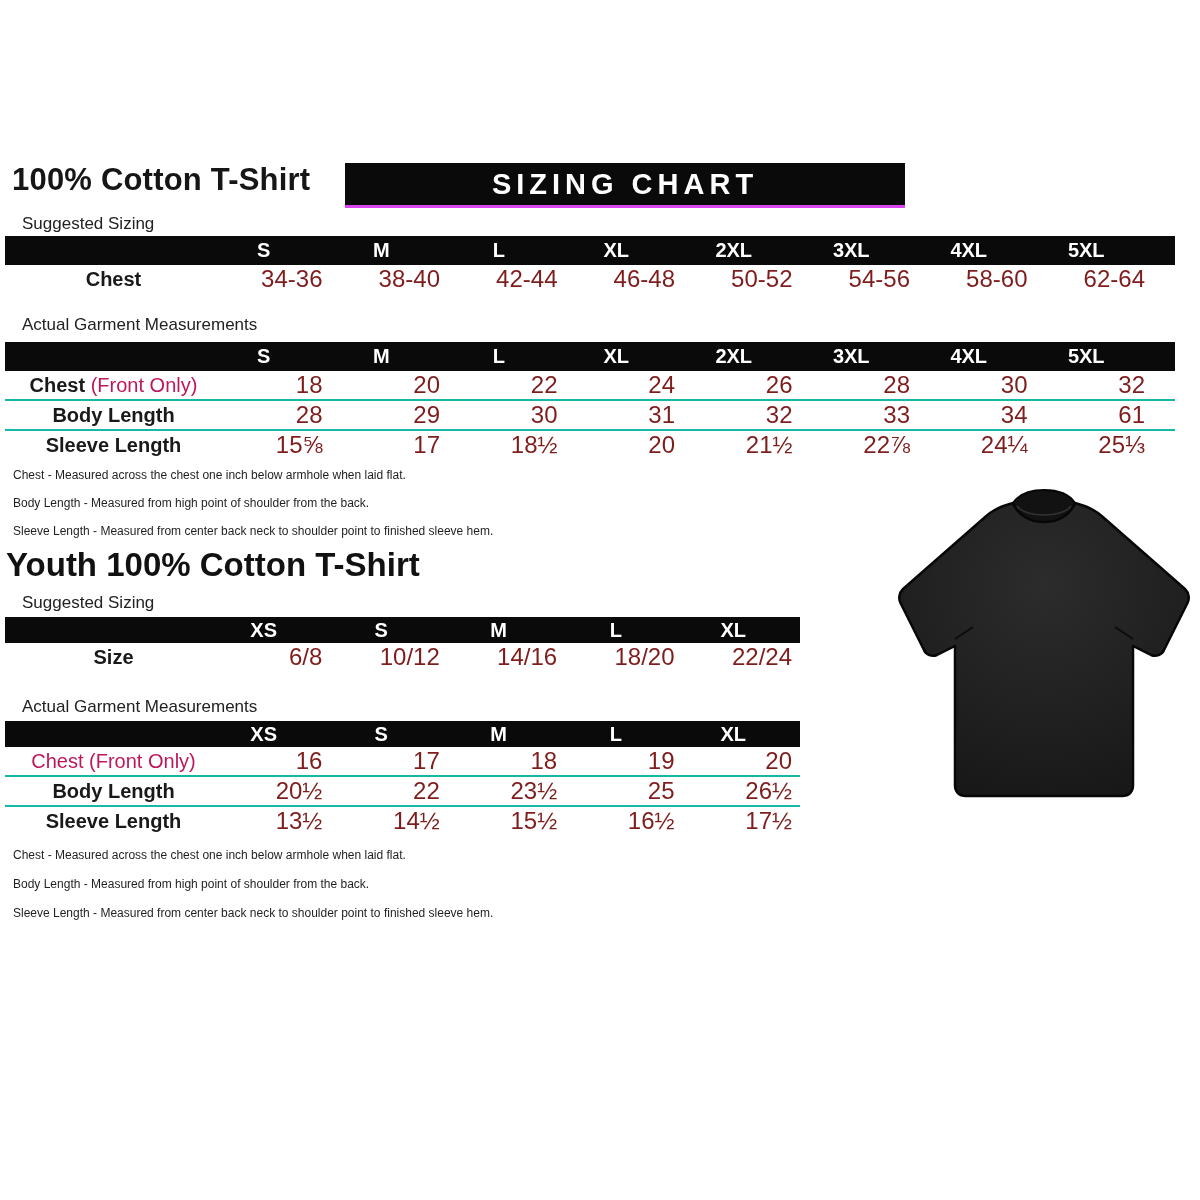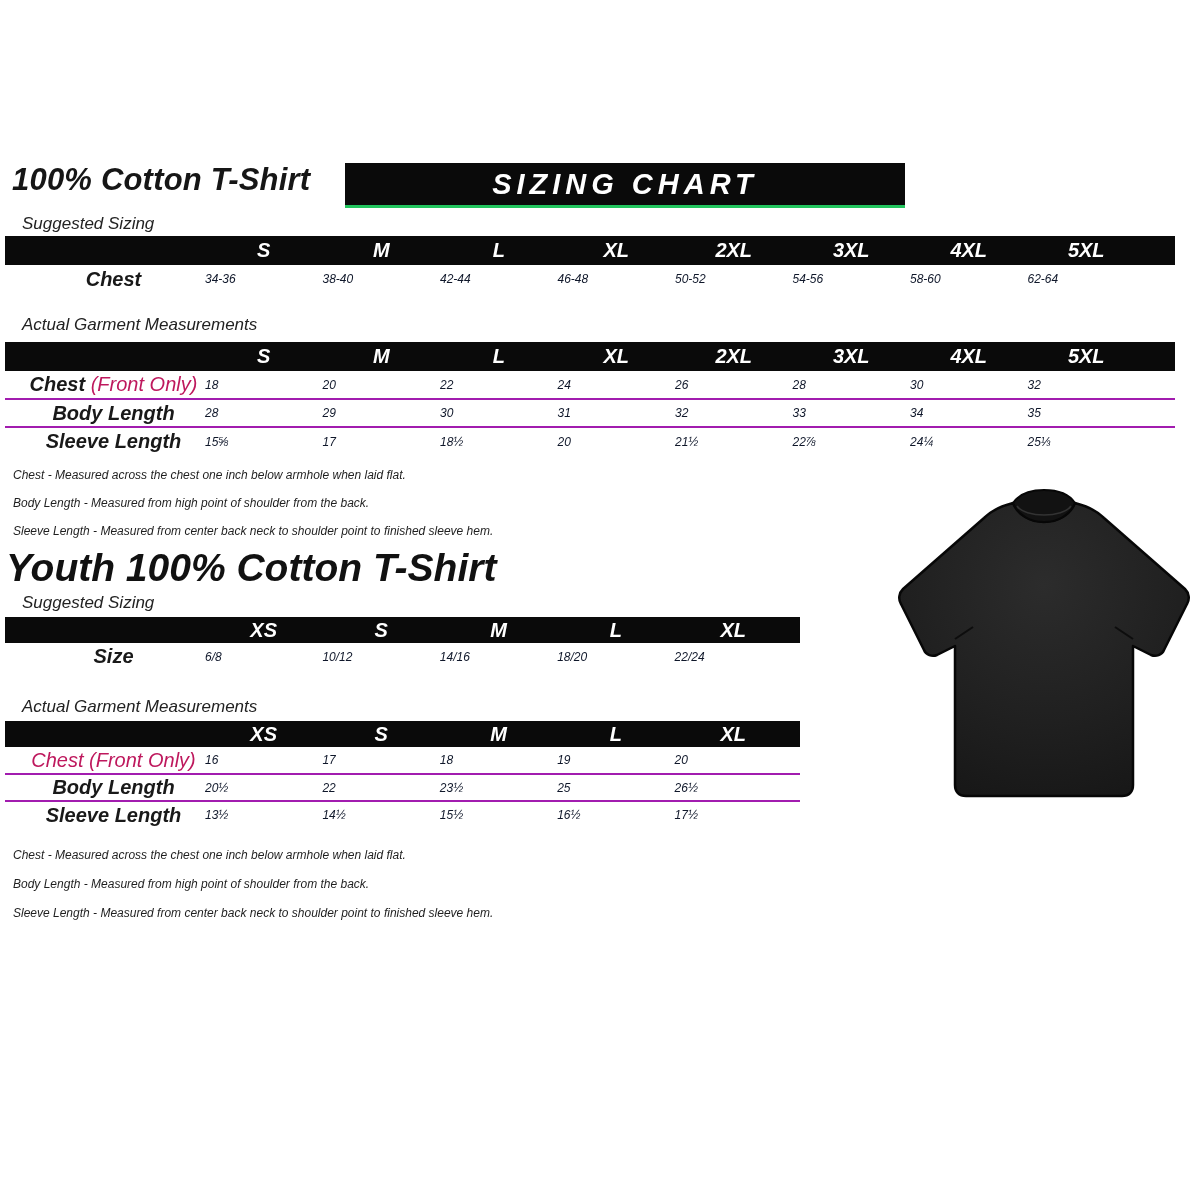--- a/index.html
+++ b/index.html
@@ -1,30 +1,30 @@
 <!DOCTYPE html>
 <html><head>
 <meta charset="utf-8">
 <style>
   html,body{margin:0;padding:0;background:#ffffff;}
   #screen{
     position:relative;width:1200px;height:972px;background:#ffffff;overflow:hidden;
-    font-family:"Liberation Sans",sans-serif;color:#1c1c1c;font-style:italic;
+    font-family:"Liberation Sans",sans-serif;color:#1c1c1c;
   }
   .abs{position:absolute;}
 
   
   .main-title{left:12px;top:162px;font-size:31px;font-weight:600;letter-spacing:0.2px;color:#161616;white-space:nowrap;}
-  .youth-title{left:6px;top:546px;font-size:39px;font-weight:700;color:#111;white-space:nowrap;}
+  .youth-title{left:6px;top:546px;font-size:33px;font-weight:700;color:#111;white-space:nowrap;}
 
   
   .banner{
     left:345px;top:163px;width:560px;height:42px;background:#0a0a0a;
     display:flex;align-items:center;justify-content:center;
-    border-bottom:3px solid #22c55e;
+    border-bottom:3px solid #d946ef;
   }
   .banner span{color:#ffffff;font-size:29px;font-weight:700;letter-spacing:5px;white-space:nowrap;}
 
   
   .sec-label{left:22px;font-size:17px;color:#222;white-space:nowrap;}
   #lbl-adult-suggested{top:214px;}
   #lbl-adult-actual{top:315px;}
   #lbl-youth-suggested{top:593px;}
   #lbl-youth-actual{top:697px;}
 
@@ -43,27 +43,27 @@
 
   .size-table thead th{
     background:#0a0a0a;color:#ffffff;font-size:20px;font-weight:700;
     text-align:center;padding:0;border:0;
   }
   .size-table.adult thead tr{height:29px;}
   .size-table.youth thead tr{height:26px;}
 
   .size-table tbody tr{height:28px;}
   .size-table.youth tbody tr{height:27px;}
-  .size-table tbody tr + tr{border-top:2px solid #a21caf;}
+  .size-table tbody tr + tr{border-top:2px solid #14b8a6;}
 
   .size-table tbody th{
     text-align:center;padding:0 0 0 17px;font-size:20px;color:#191919;font-weight:400;white-space:nowrap;
   }
   .size-table tbody td{
-    text-align:left;padding:0;font-size:12px;color:#0f172a;white-space:nowrap;
+    text-align:right;padding:0;font-size:24px;color:#7f1d1d;white-space:nowrap;
   }
   .rl-b{font-weight:700;}
   .rl-n{font-weight:400;color:#be185d;}
 
   
   .notes{left:13px;font-size:12px;color:#1f1f1f;}
   #notes-adult{top:461px;}
   #notes-youth{top:841px;}
   #notes-adult .note-line{line-height:28px;}
   #notes-youth .note-line{line-height:29px;}
@@ -170,21 +170,21 @@
         </tr>
         <tr>
           <th><span class="rl-b">Body Length</span></th>
           <td>28</td>
           <td>29</td>
           <td>30</td>
           <td>31</td>
           <td>32</td>
           <td>33</td>
           <td>34</td>
-          <td>35</td>
+          <td>61</td>
           <td></td>
         </tr>
         <tr>
           <th><span class="rl-b">Sleeve Length</span></th>
           <td>15⅝</td>
           <td>17</td>
           <td>18½</td>
           <td>20</td>
           <td>21½</td>
           <td>22⅞</td>

